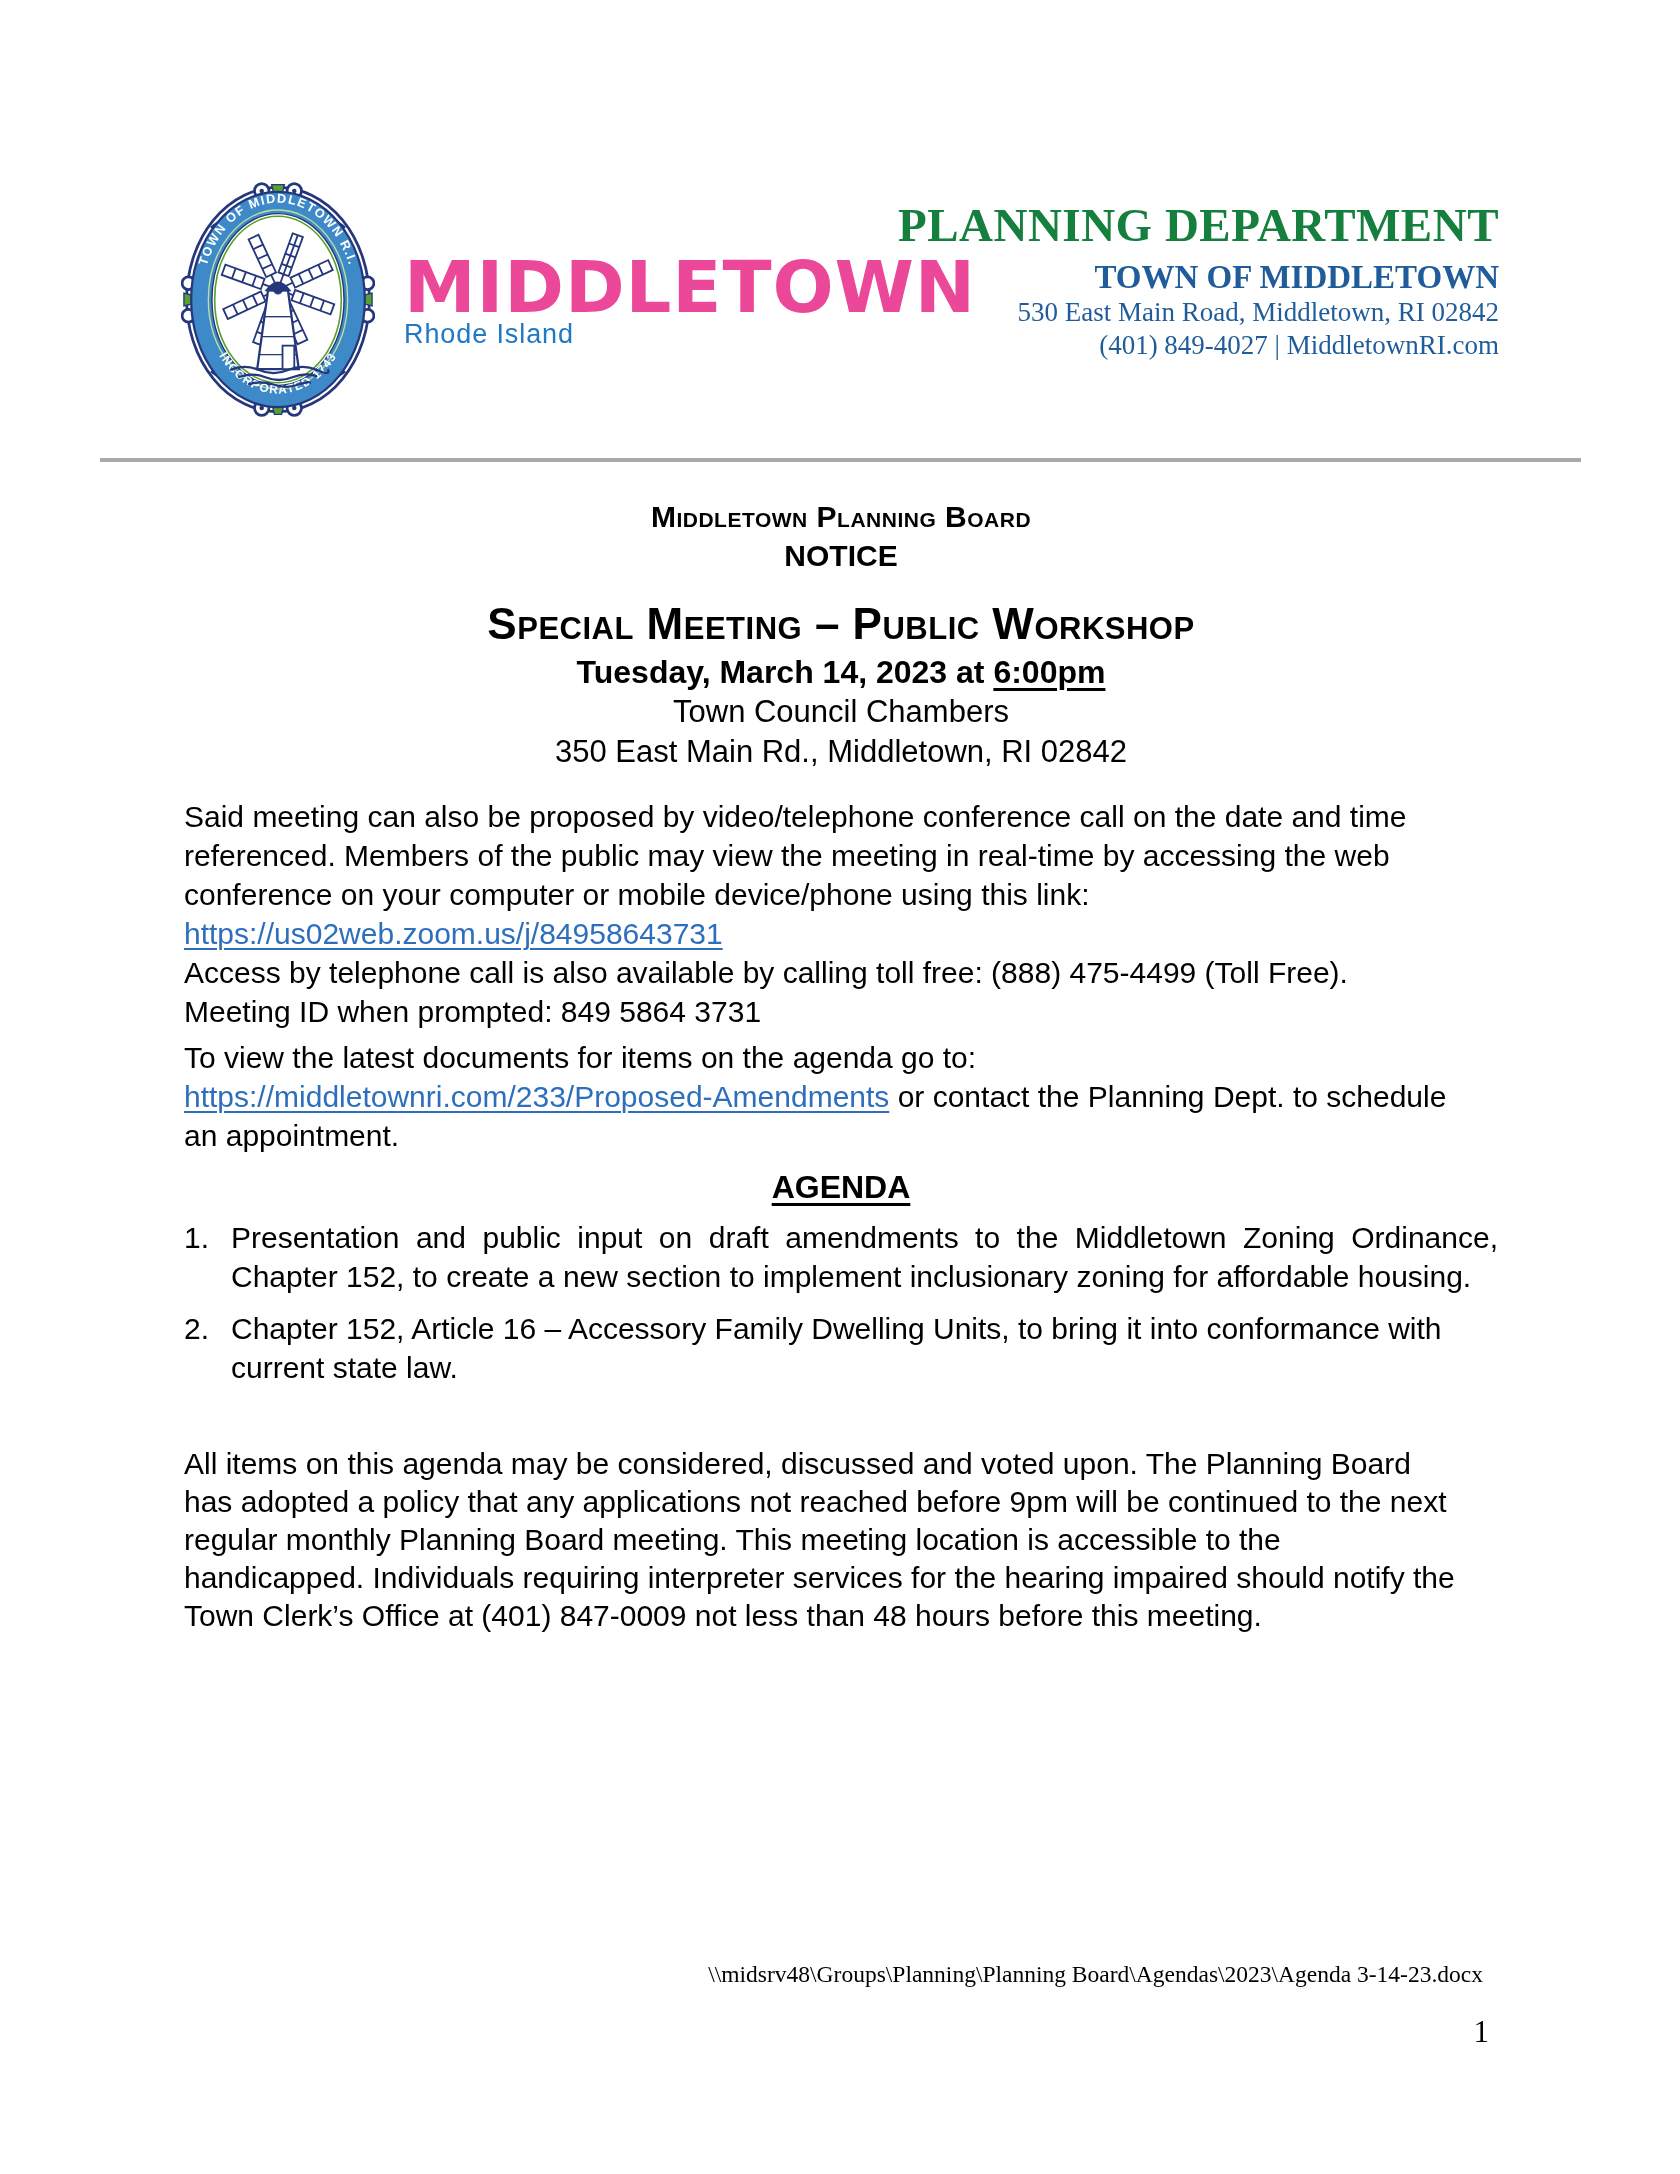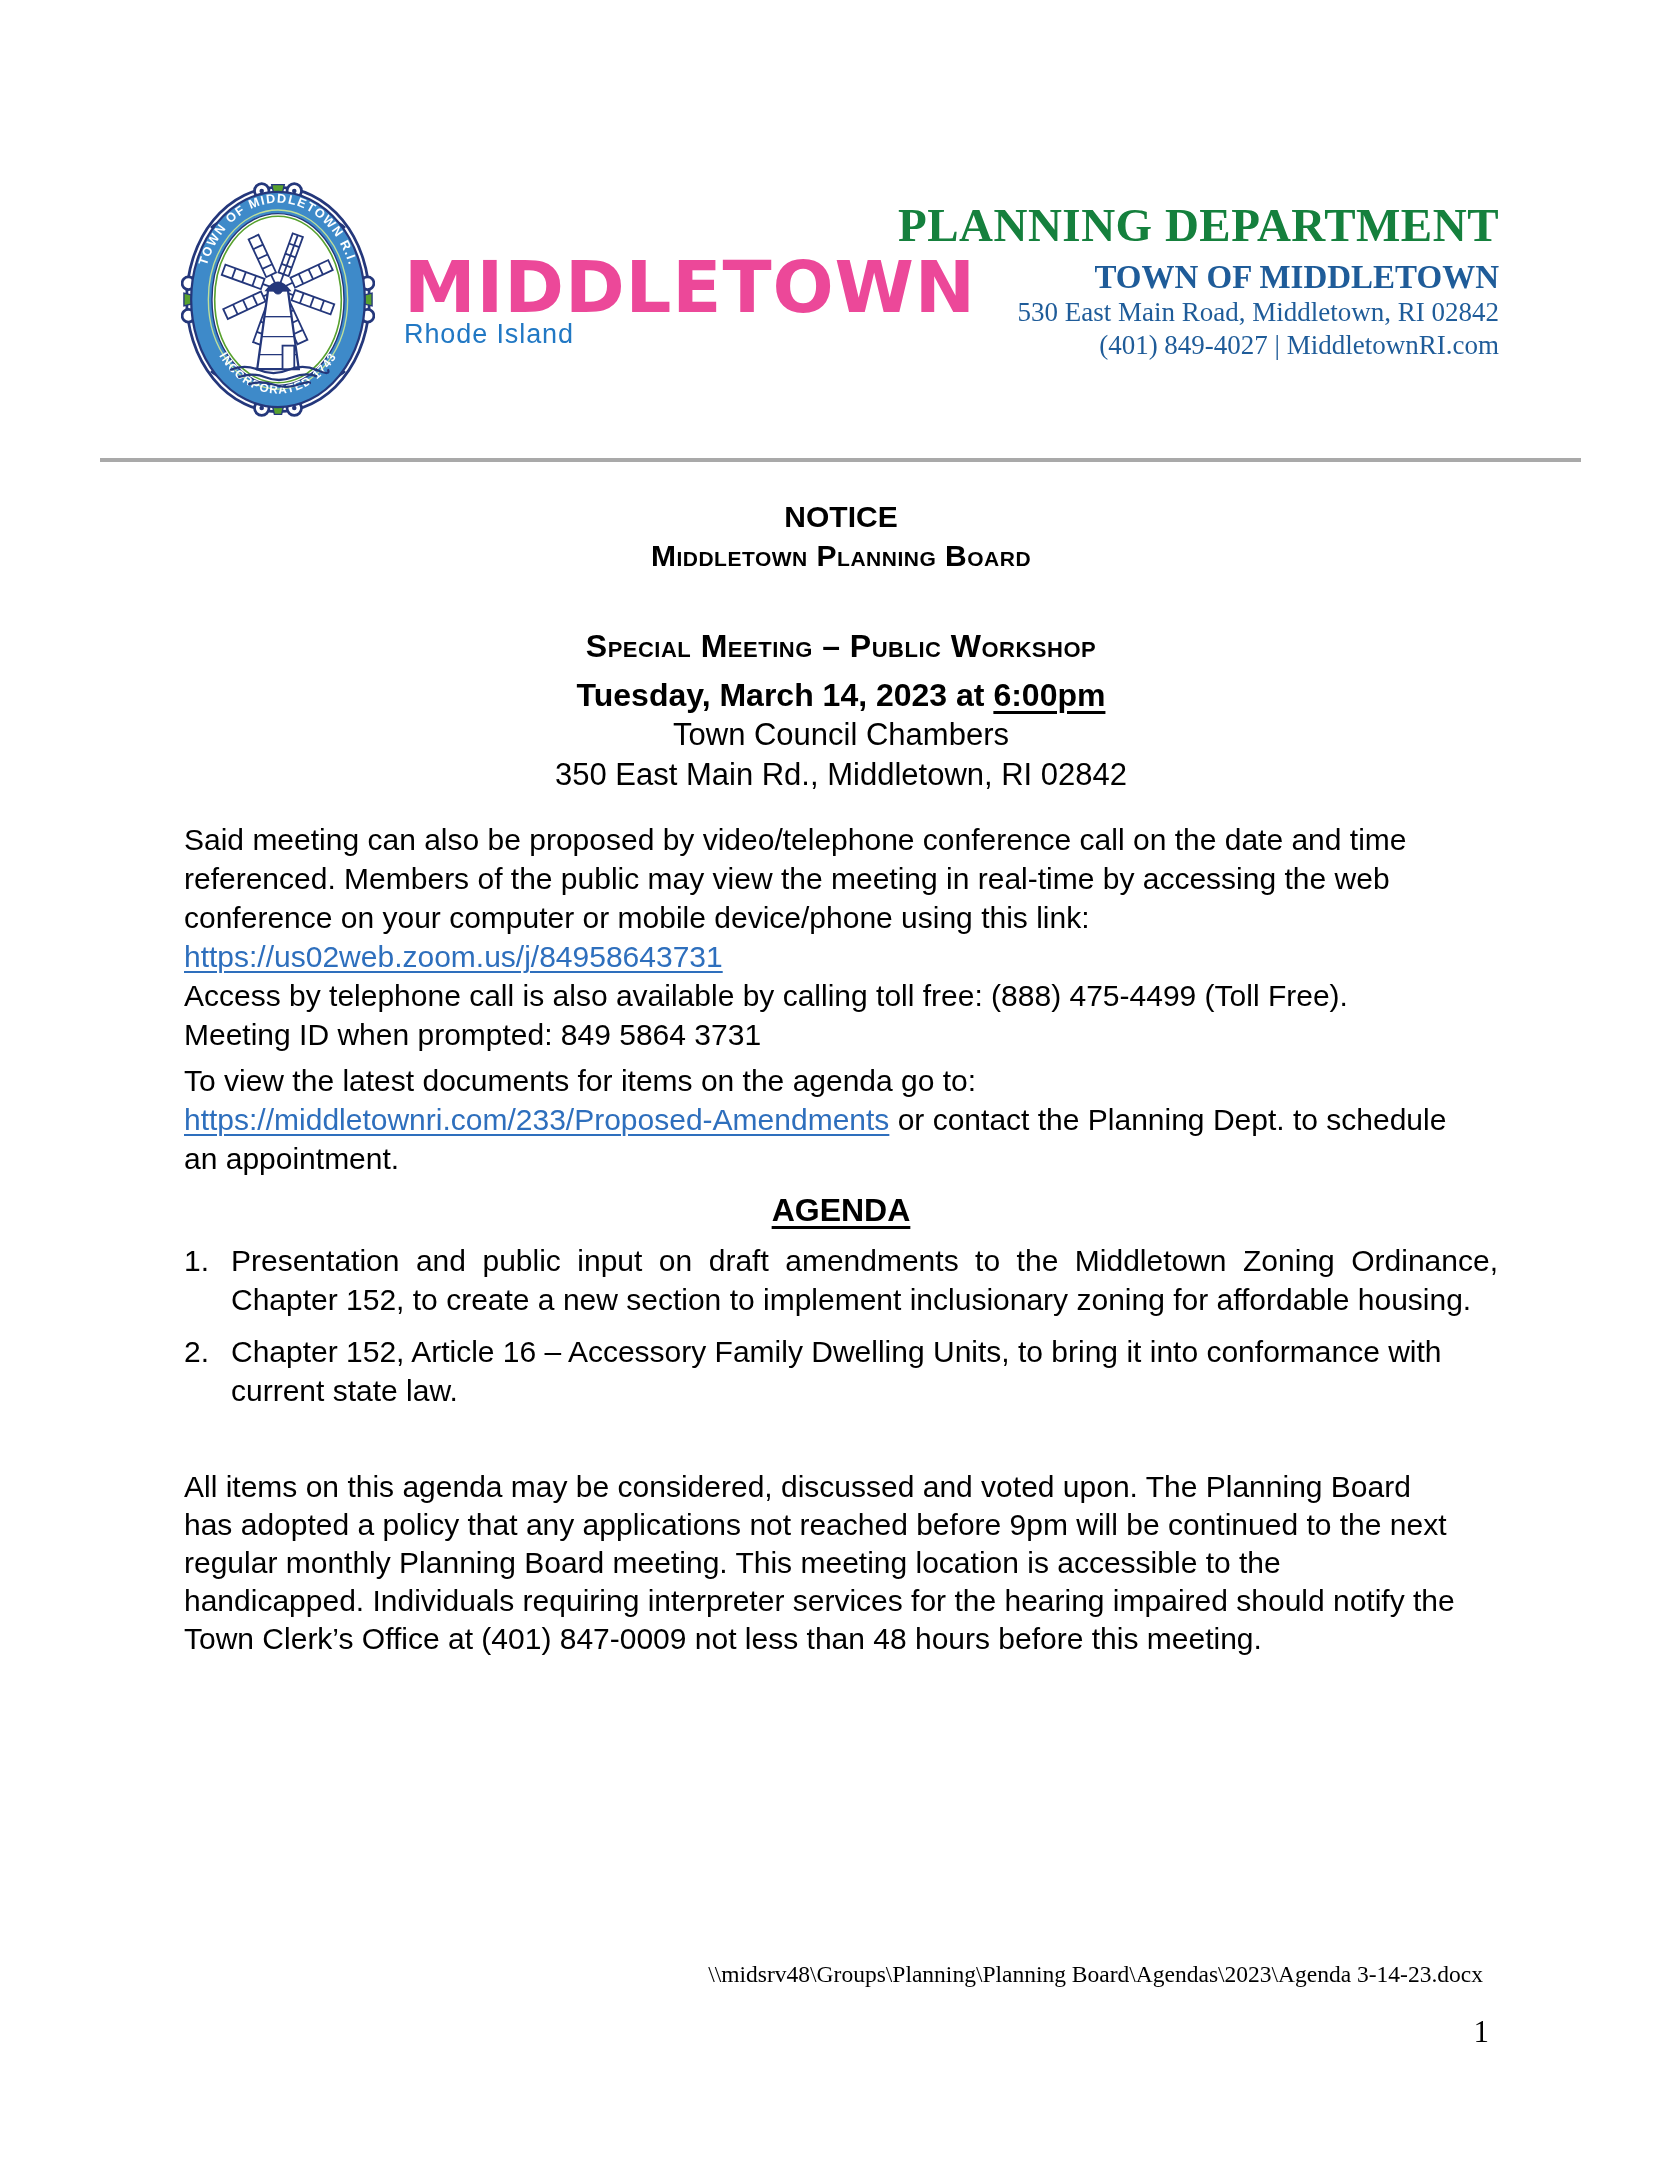--- a/index.html
+++ b/index.html
@@ -55,21 +55,21 @@
     background:#a9a9a9;
   }
   
   #content{
     position:absolute;left:184px;top:497px;width:1314px;
     font-size:30px;line-height:39px;
   }
   .c{text-align:center;}
   .b{font-weight:bold;}
   .sc{font-variant:small-caps;letter-spacing:0.5px;}
-  .h-special{font-size:32px;margin-top:52px;text-align:center;}
+  .h-special{font-size:44px;margin-top:29px;text-align:center;}
   .h-date{font-size:32px;margin-top:10px;}
   .u{text-decoration:underline;text-decoration-thickness:2.7px;text-underline-offset:4.5px;}
   .venue{font-size:31px;line-height:40px;}
   .para{margin-top:0;}
   #p-access{margin-top:25px;}
   #p-docs{margin-top:7.2px;}
   a.link{
     color:#2e6fbd;
     text-decoration:underline;
     text-decoration-thickness:1.8px;
@@ -243,22 +243,22 @@
     <div class="dept-title">PLANNING DEPARTMENT</div>
     <div class="dept-town">TOWN OF MIDDLETOWN</div>
     <div class="dept-line">530 East Main Road, Middletown, RI 02842</div>
     <div class="dept-line">(401) 849-4027 | MiddletownRI.com</div>
   </div>
 
   <div id="divider"></div>
 
   <div id="content">
 
+    <div class="c b sc">Middletown Planning Board</div>
     <div class="c b">NOTICE</div>
-    <div class="c b sc">Middletown Planning Board</div>
 
     <div class="c b sc h-special">Special Meeting – Public Workshop</div>
 
     <div class="c b h-date"><span>Tuesday, March 14, 2023 at </span><span class="u">6:00pm</span></div>
     <div class="c venue">Town Council Chambers</div>
     <div class="c venue">350 East Main Rd., Middletown, RI  02842</div>
 
     <div class="para" id="p-access">
       <div>Said meeting can also be proposed by video/telephone conference call on the date and time</div>
       <div>referenced. Members of the public may view the meeting in real-time by accessing the web</div>

